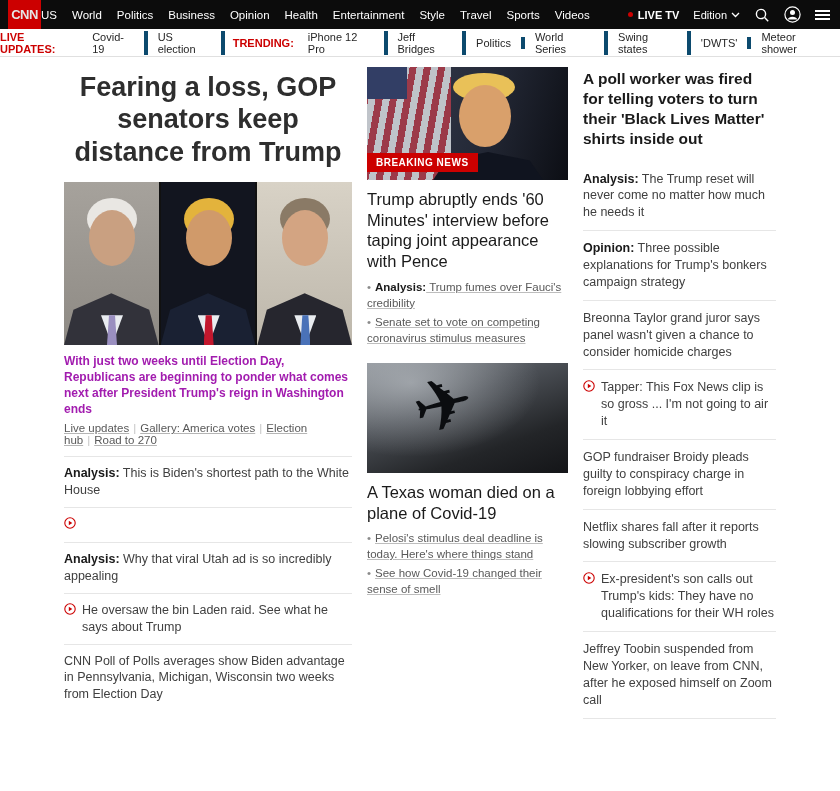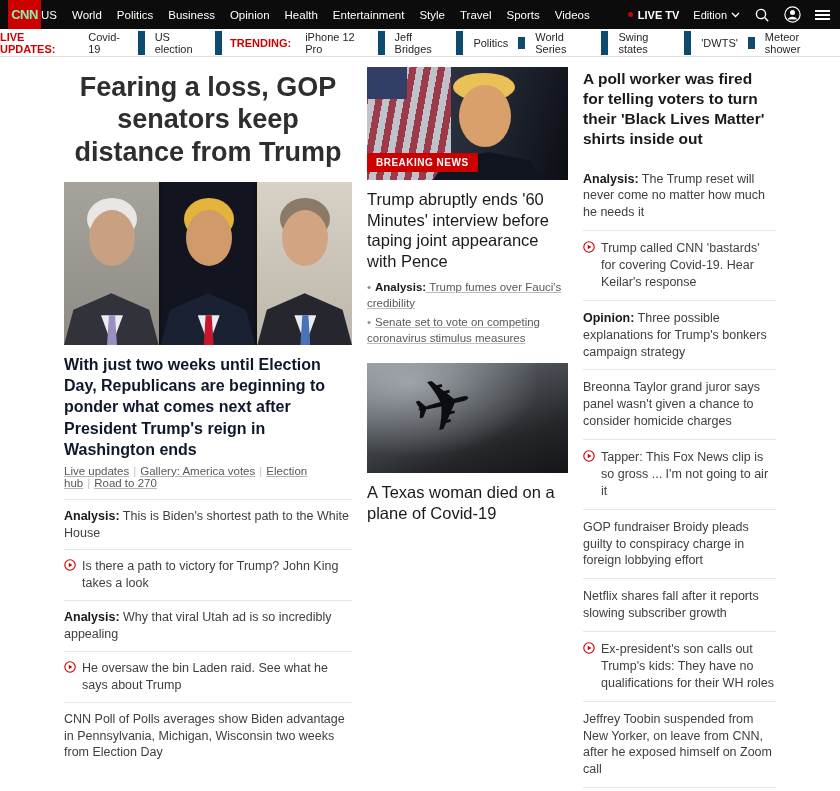--- a/index.html
+++ b/index.html
@@ -1,35 +1,35 @@
 <!DOCTYPE html>
 <html><head>
 <meta charset="utf-8">
 <style>
   * { margin:0; padding:0; box-sizing:border-box; }
   body { font-family:"Liberation Sans", sans-serif; background:#fff; }
   .page { width:840px; height:791px; overflow:hidden; background:#fff; }
 
   
   .topnav { height:29px; background:#0c0c0c; display:flex; align-items:center; padding-right:10px; }
-  .logo { width:33px; height:29px; background:#cc0000; color:#86efac; font-weight:800; font-size:13px;
+  .logo { width:33px; height:29px; background:#cc0000; color:#e5e5e5; font-weight:800; font-size:13px;
           display:flex; align-items:center; justify-content:center; letter-spacing:-0.5px; margin-left:8px; cursor:pointer; }
   .navitems { display:flex; align-items:center; }
   .navitems span { color:#fff; font-size:11.5px; margin-right:15px; cursor:pointer; }
   .nav-right { margin-left:auto; display:flex; align-items:center; gap:14px; }
   .livetv { display:flex; align-items:center; gap:5px; color:#fff; font-size:11px; font-weight:bold; cursor:pointer; }
   .reddot { width:5px; height:5px; border-radius:50%; background:#cc0000; }
   .edition { color:#fff; font-size:11px; display:flex; align-items:center; gap:4px; cursor:pointer; }
   .icon-btn { display:flex; align-items:center; cursor:pointer; }
   .burger div { width:15px; height:2px; background:#fff; margin:2px 0; }
 
   
   .trendbar { height:28px; border-bottom:1px solid #e0e0e0; display:flex; align-items:center; justify-content:center; font-size:11px; }
   .trendbar .lbl { color:#cc0000; font-weight:bold; margin:0 4px 0 0; }
-  .t-item { color:#262626; padding:0 10px; border-right:7px solid #0c4a6e; cursor:pointer; }
+  .t-item { color:#262626; padding:0 10px; border-right:4px solid #0c4a6e; cursor:pointer; }
   .t-item.last { border-right:none; }
   .t-group { display:flex; align-items:center; }
 
   
   .grid { width:712px; margin:10px auto 0; display:grid; grid-template-columns:288px 201px 193px; column-gap:15px; }
 
   
   .lead-h1 { font-size:27px; line-height:1.2; font-weight:bold; color:#2e2e2e; text-align:center; margin:4px 6px 14px; cursor:pointer; }
   .montage { display:flex; gap:2px; background:#111; height:163px; cursor:pointer; }
   .slice { position:relative; flex:1; overflow:hidden; }
@@ -39,21 +39,21 @@
   .slice .suit { bottom:0; left:0; width:100%; height:52px; clip-path:polygon(0 100%, 10% 32%, 50% 0, 90% 32%, 100% 100%); }
   .slice .shirt { bottom:0; left:37px; width:22px; height:30px; clip-path:polygon(0 0,100% 0,50% 100%); background:#e9ecf0; }
   .slice .tie { bottom:0; left:43px; width:10px; height:30px; clip-path:polygon(20% 0,80% 0,100% 100%,0 100%); }
   .p1 { background:linear-gradient(#a6a29c,#8e8a84); }
   .p1 .hair { background:#e9e7e3; } .p1 .face { background:#c9a081; } .p1 .suit { background:#32323a; } .p1 .tie { background:#9a8fc0; }
   .p2 { background:#12151f; }
   .p2 .hair { background:#e3b33c; } .p2 .face { background:#d09a6a; } .p2 .suit { background:#1a2133; } .p2 .tie { background:#c2172d; }
   .p3 { background:linear-gradient(#d8d2c6,#bdb7ab); }
   .p3 .hair { background:#8a7a66; } .p3 .face { background:#d3a482; } .p3 .suit { background:#26262e; } .p3 .tie { background:#4a72b8; }
 
-  .lead-caption { font-size:16px; font-weight:bold; color:#0f172a; line-height:1.32; margin:9px 0 5px; cursor:pointer; }
+  .lead-caption { font-size:12px; font-weight:bold; color:#a21caf; line-height:1.32; margin:9px 0 5px; cursor:pointer; }
   .lead-links { font-size:11.5px; color:#595959; margin-bottom:10px; }
   .lead-links a { color:#595959; text-decoration:underline; text-decoration-color:#b5b5b5; cursor:pointer; }
   .lead-links .pipe { color:#c4c4c4; margin:0 4px; }
 
   .newslist .item { border-top:1px solid #e6e6e6; padding:8px 0; font-size:12.5px; color:#404040; line-height:1.35; cursor:pointer; display:flex; }
   .newslist .item .txtwrap { flex:1; }
   .newslist .item b { color:#1a1a1a; }
   .playicon { flex:0 0 auto; margin-right:6px; margin-top:1px; }
 
   
@@ -189,21 +189,20 @@
       </div>
       <div class="newslist">
         <div class="item">
           <div class="txtwrap"><b>Analysis:</b><span> This is Biden's shortest path to the White House</span></div>
         </div>
         <div class="item">
           <span class="playicon"><svg width="12" height="12" viewBox="0 0 12 12">
                 <circle cx="6" cy="6" r="5.2" fill="none" stroke="#cc0000" stroke-width="1.1"></circle>
                 <path d="M4.8 3.7 L8.3 6 L4.8 8.3 Z" fill="#cc0000"></path>
               </svg></span>
-          <div class="txtwrap"><span>Is there a path to victory for Trump? John King takes a look</span></div>
         </div>
         <div class="item">
           <div class="txtwrap"><b>Analysis:</b><span> Why that viral Utah ad is so incredibly appealing</span></div>
         </div>
         <div class="item">
           <span class="playicon"><svg width="12" height="12" viewBox="0 0 12 12">
                 <circle cx="6" cy="6" r="5.2" fill="none" stroke="#cc0000" stroke-width="1.1"></circle>
                 <path d="M4.8 3.7 L8.3 6 L4.8 8.3 Z" fill="#cc0000"></path>
               </svg></span>
           <div class="txtwrap"><span>He oversaw the bin Laden raid. See what he says about Trump</span></div>
@@ -226,36 +225,33 @@
       </div>
       <h2 class="mid-h">Trump abruptly ends '60 Minutes' interview before taping joint appearance with Pence</h2>
       <div class="bullets">
         <div class="b"><span class="dot">•</span><b>Analysis:</b><span class="u"> Trump fumes over Fauci's credibility</span></div>
         <div class="b"><span class="dot">•</span><span class="u">Senate set to vote on competing coronavirus stimulus measures</span></div>
       </div>
       <div class="plane-photo">
         <span class="plane-glyph">✈</span>
       </div>
       <h2 class="mid-h">A Texas woman died on a plane of Covid-19</h2>
+      <div class="bullets">
+        <div class="b"><span class="dot">•</span><span class="u">Pelosi's stimulus deal deadline is today. Here's where things stand</span></div>
+        <div class="b"><span class="dot">•</span><span class="u">See how Covid-19 changed their sense of smell</span></div>
+      </div>
     </section>
 
     <section>
       <h2 class="right-h">A poll worker was fired for telling voters to turn their 'Black Lives Matter' shirts inside out</h2>
       <div class="rlist">
         <div class="item">
           <div class="txtwrap"><b>Analysis:</b><span> The Trump reset will never come no matter how much he needs it</span></div>
         </div>
         <div class="item">
-          <span class="playicon"><svg width="12" height="12" viewBox="0 0 12 12">
-                <circle cx="6" cy="6" r="5.2" fill="none" stroke="#cc0000" stroke-width="1.1"></circle>
-                <path d="M4.8 3.7 L8.3 6 L4.8 8.3 Z" fill="#cc0000"></path>
-              </svg></span>
-          <div class="txtwrap"><span>Trump called CNN 'bastards' for covering Covid-19. Hear Keilar's response</span></div>
-        </div>
-        <div class="item">
           <div class="txtwrap"><b>Opinion:</b><span> Three possible explanations for Trump's bonkers campaign strategy</span></div>
         </div>
         <div class="item">
           <div class="txtwrap"><span>Breonna Taylor grand juror says panel wasn't given a chance to consider homicide charges</span></div>
         </div>
         <div class="item">
           <span class="playicon"><svg width="12" height="12" viewBox="0 0 12 12">
                 <circle cx="6" cy="6" r="5.2" fill="none" stroke="#cc0000" stroke-width="1.1"></circle>
                 <path d="M4.8 3.7 L8.3 6 L4.8 8.3 Z" fill="#cc0000"></path>
               </svg></span>

